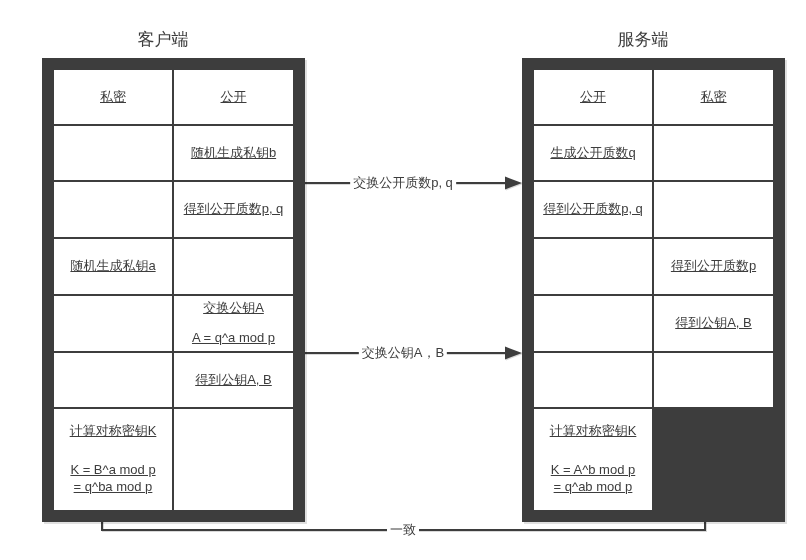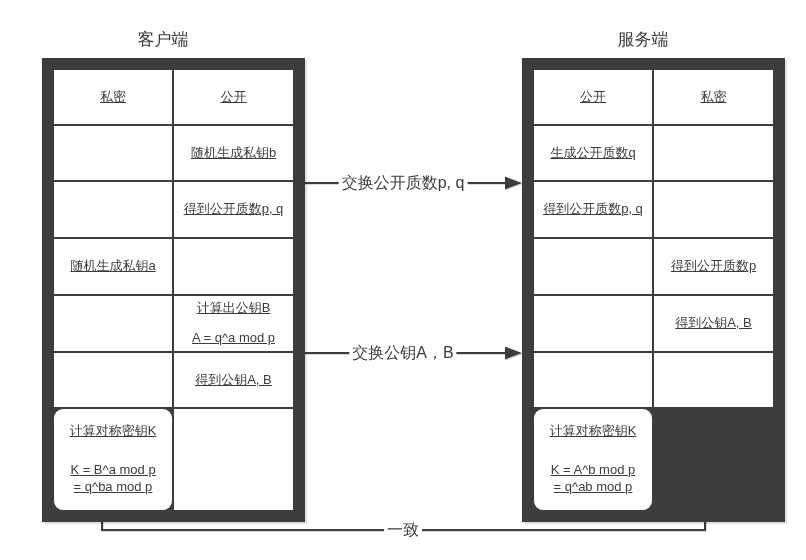--- a/index.html
+++ b/index.html
@@ -40,35 +40,35 @@
     display: flex;
     flex-direction: column;
     align-items: center;
     justify-content: center;
     text-align: center;
     line-height: 1.3;
     white-space: nowrap;
   }
   .cell .formula { white-space: pre-line; }
   .gap-sm { gap: 13px; }
-  .gap-lg { gap: 22px; border-radius: 9px; }
+  .gap-lg { gap: 22px; }
   .arrow-layer {
     position: absolute;
     left: 0; top: 0;
     width: 806px; height: 560px;
     pointer-events: none;
     filter: drop-shadow(1px 1px 0 rgba(0,0,0,0.15));
   }
   .arrow-label {
     position: absolute;
     transform: translate(-50%, -50%);
     background: #ffffff;
     padding: 0 3px;
     white-space: nowrap;
-    font-size: 16px;
+    font-size: 13px;
     color: #3d3d3d;
   }
 </style>
 </head>
 <body>
 
 <div class="canvas">
 
   <svg class="arrow-layer" width="806" height="560" viewBox="0 0 806 560">
     <g stroke="#3d3d3d" stroke-width="2" fill="#3d3d3d">
@@ -98,21 +98,21 @@
     <div class="cell">随机生成私钥b</div>
 
     <div class="cell"></div>
     <div class="cell">得到公开质数p, q</div>
 
     <div class="cell">随机生成私钥a</div>
     <div class="cell"></div>
 
     <div class="cell"></div>
     <div class="cell gap-sm">
-      <div>计算出公钥B</div>
+      <div>交换公钥A</div>
       <div class="formula">A = q^a mod p</div>
     </div>
 
     <div class="cell"></div>
     <div class="cell">得到公钥A, B</div>
 
     <div class="cell gap-lg">
       <div>计算对称密钥K</div>
       <div class="formula">K = B^a mod p
 = q^ba mod p</div>

